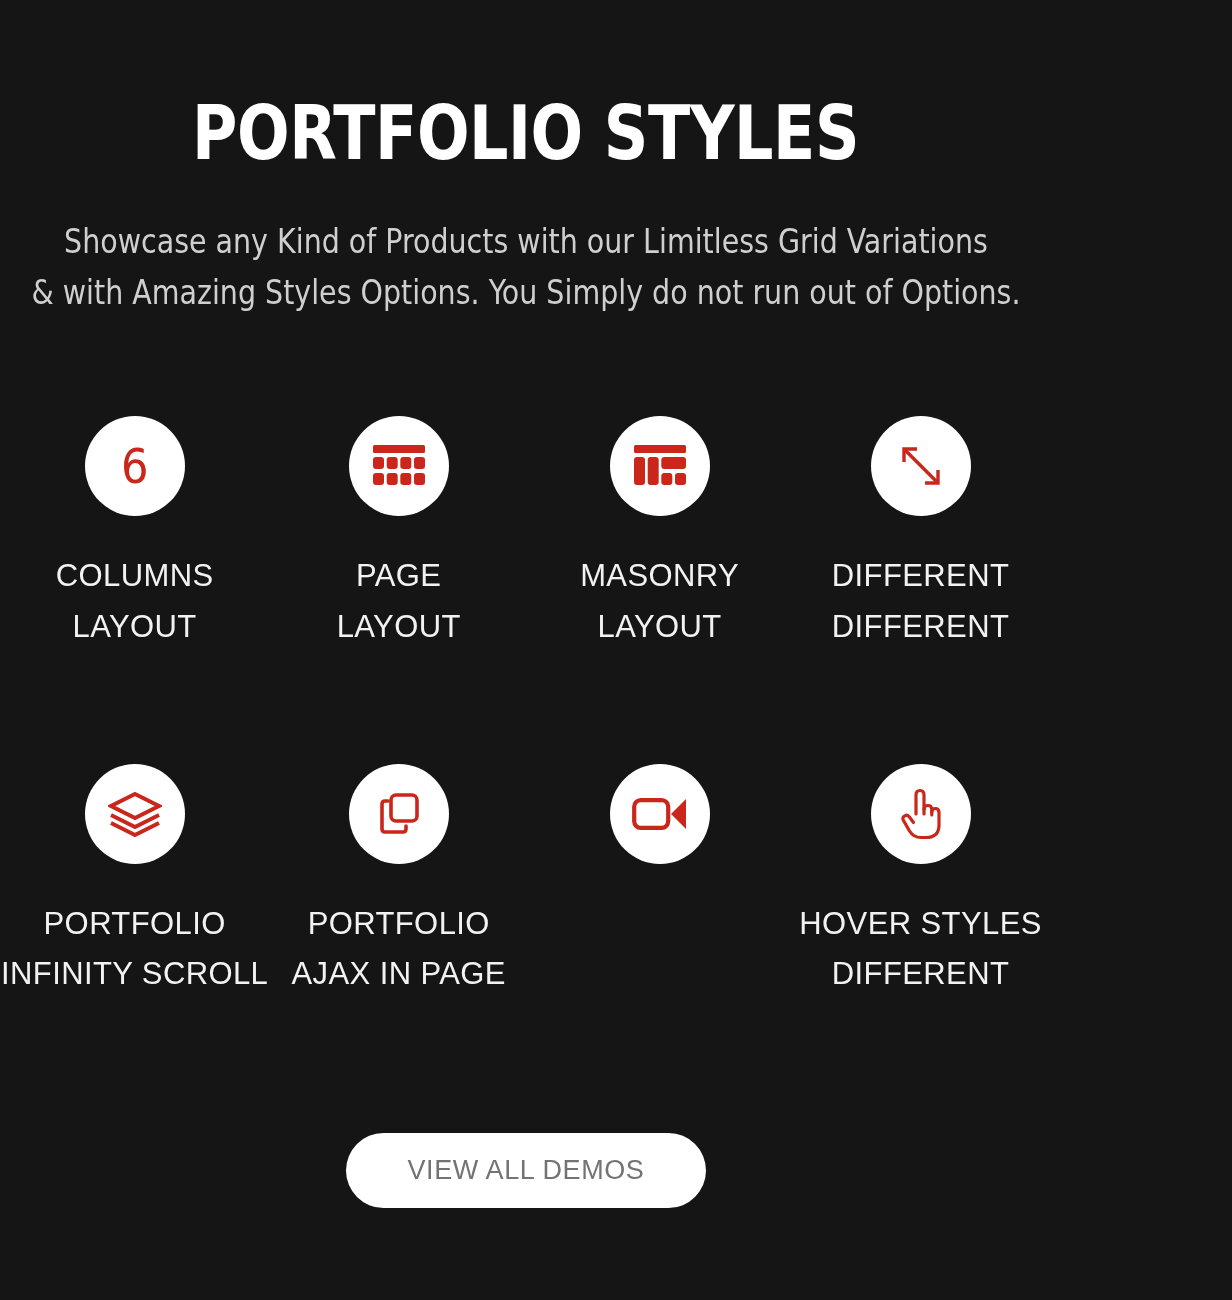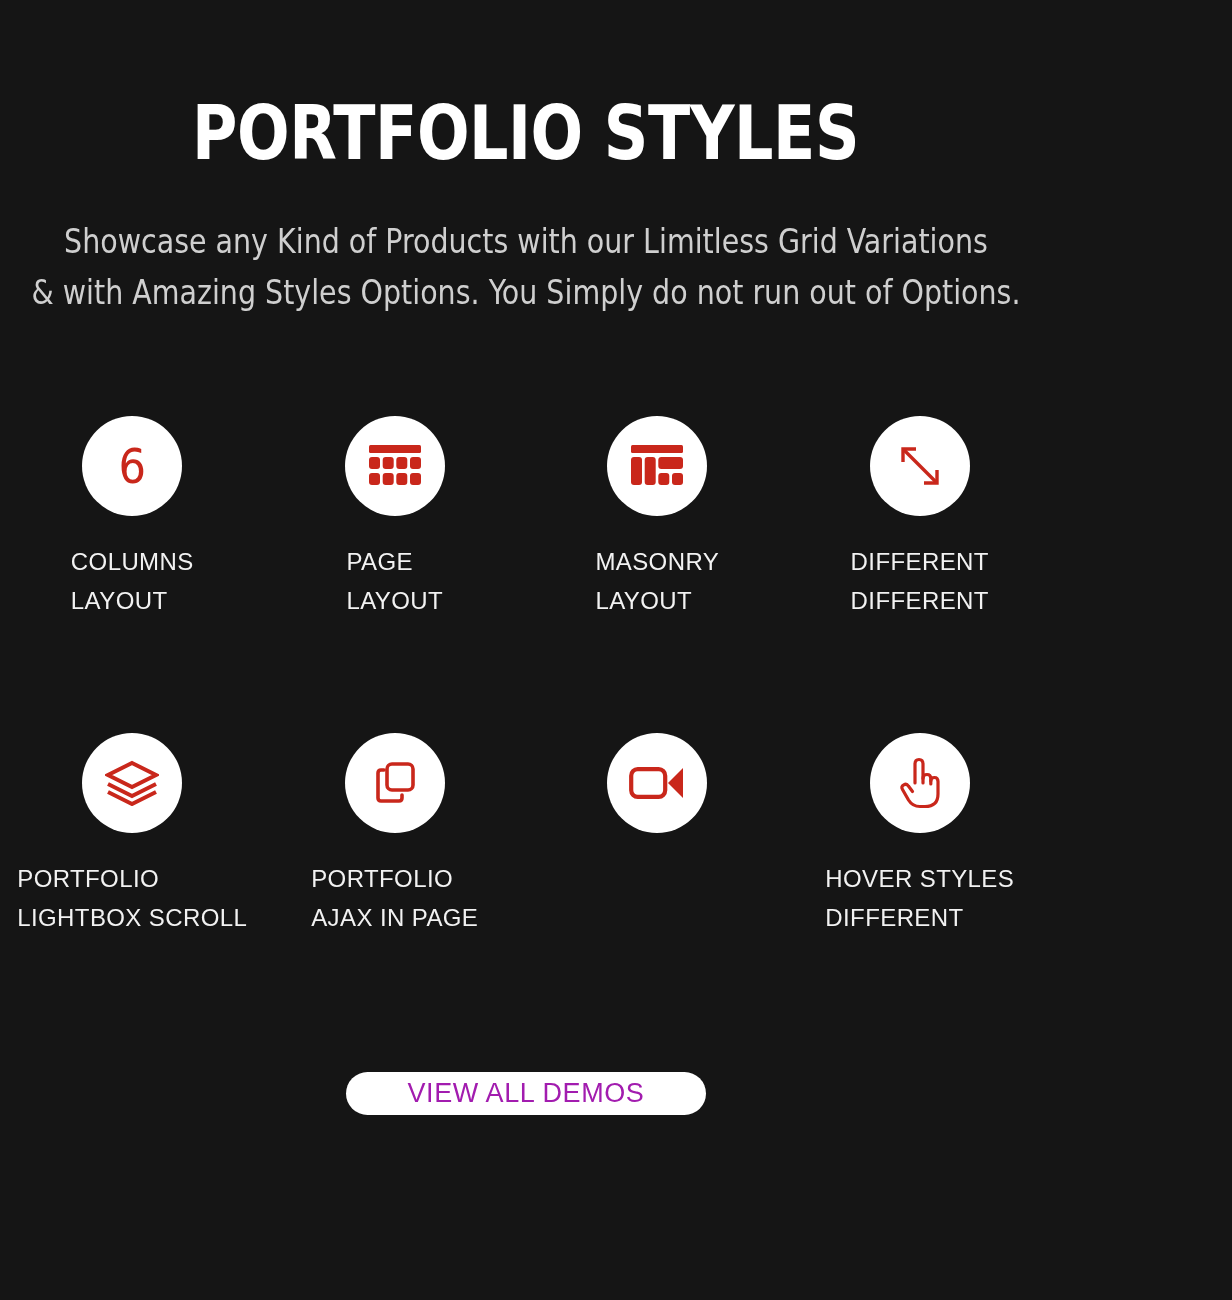--- a/index.html
+++ b/index.html
@@ -82,49 +82,49 @@
 
   .badge .numeral {
     font-family:"DejaVu Sans Condensed","Liberation Sans", sans-serif;
     font-size:48px;
     font-weight:400;
     color:#c9271b;
     line-height:1;
   }
 
   .feature-label {
-    margin-top:27px;
+    margin-top:35px;
     font-family:"Liberation Sans", sans-serif;
-    font-size:24px;
+    font-size:31px;
     font-weight:400;
     line-height:1.62;
     letter-spacing:0.4px;
     color:#f2f2f2;
-    text-align:left;
+    text-align:center;
     white-space:nowrap;
   }
   .feature-label .ln { display:block; }
 
   
   .cta-wrap {
     margin-top:134px;
     display:flex;
     justify-content:center;
     width:100%;
   }
 
   .cta {
     background:#ffffff;
-    color:#a21caf;
+    color:#737373;
     border:none;
     border-radius:999px;
     font-family:"Liberation Sans", sans-serif;
     font-size:27px;
     letter-spacing:0.6px;
-    padding:8px 62px;
+    padding:24px 62px;
     cursor:pointer;
     line-height:1;
   }
 </style>
 </head>
 <body>
 
 <div class="page">
 
   <h1 class="headline">PORTFOLIO STYLES</h1>
@@ -208,21 +208,21 @@
         <svg width="54" height="46" viewBox="0 0 54 46" aria-hidden="true">
           <g fill="none" stroke="#c9271b" stroke-width="4" stroke-linejoin="miter">
             <polygon points="27,3 51,15 27,27 3,15" stroke-linecap="butt"></polygon>
             <polyline points="3,24 27,36 51,24"></polyline>
             <polyline points="3,32 27,44 51,32"></polyline>
           </g>
         </svg>
       </div>
       <div class="feature-label">
         <span class="ln">PORTFOLIO</span>
-        <span class="ln">LIGHTBOX SCROLL</span>
+        <span class="ln">INFINITY SCROLL</span>
       </div>
     </div>
 
     <div class="feature">
       <div class="badge">
         <svg width="48" height="48" viewBox="0 0 48 48" aria-hidden="true">
           <g fill="none" stroke="#c9271b" stroke-width="3.6" stroke-linecap="round" stroke-linejoin="round">
             <path d="M31 36 L31 39 Q31 42 28 42 L10 42 Q7 42 7 39 L7 14 Q7 11 10 11 L13 11"></path>
             <rect x="16" y="5" width="26" height="26" rx="5"></rect>
           </g>

